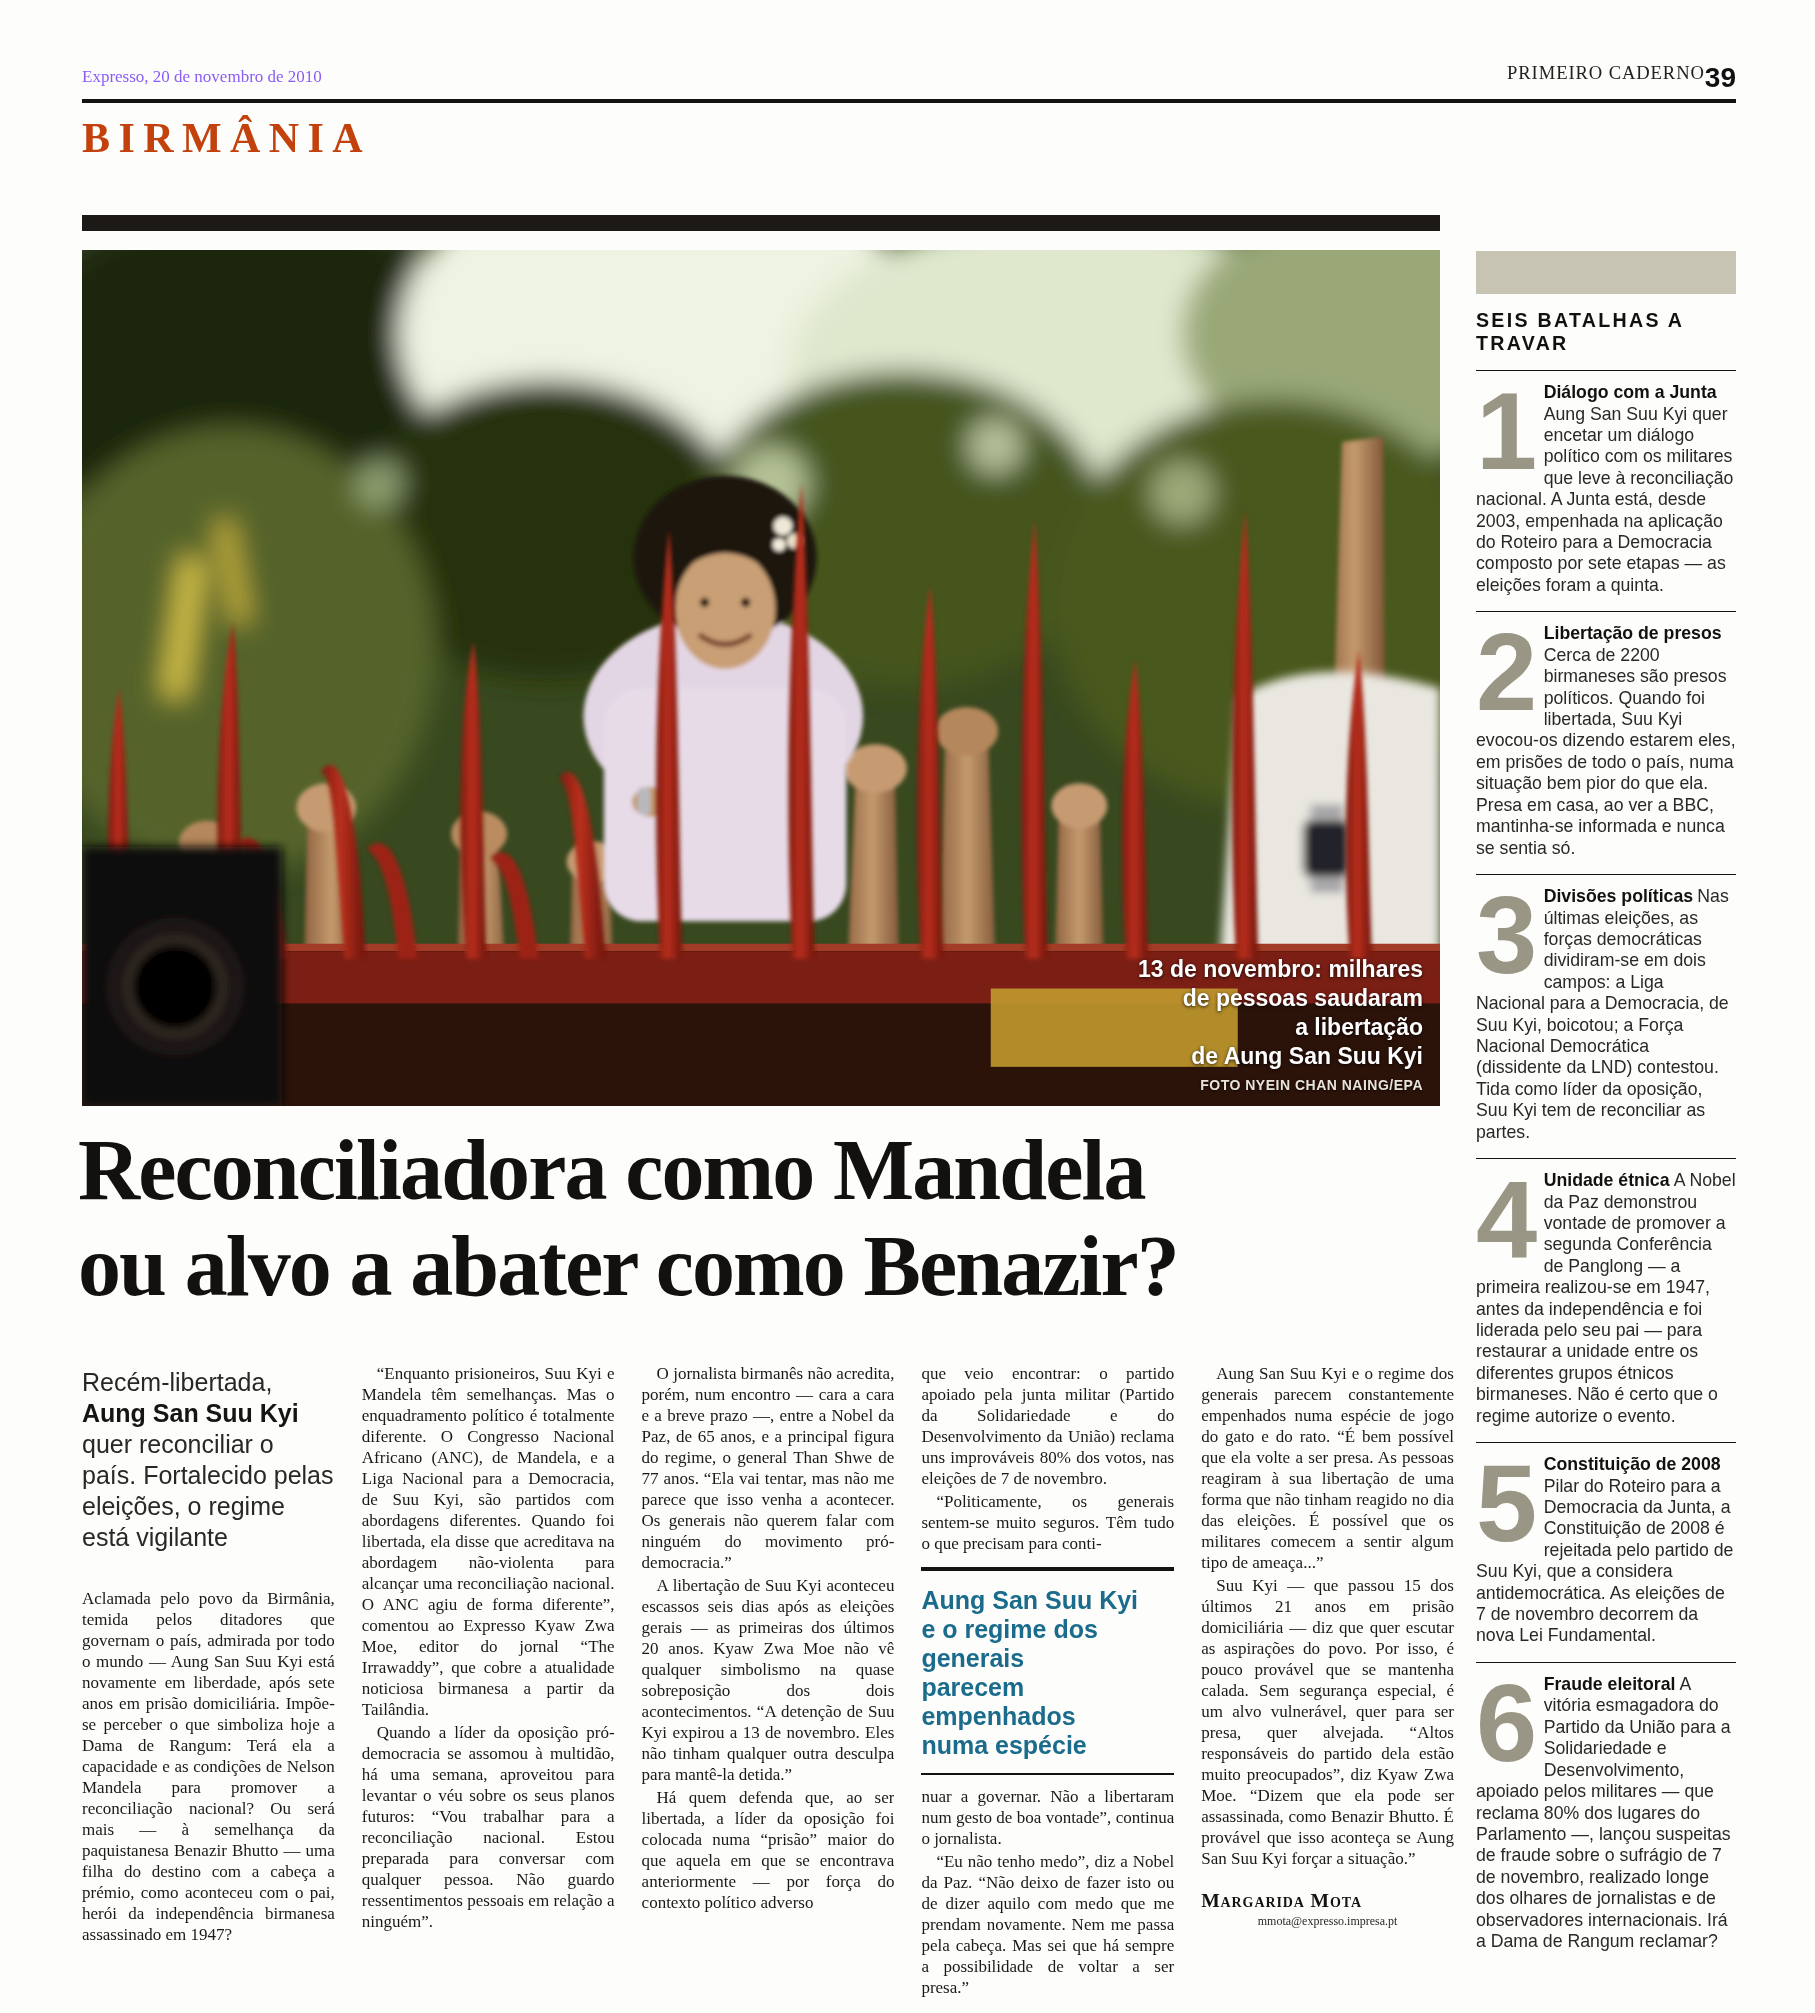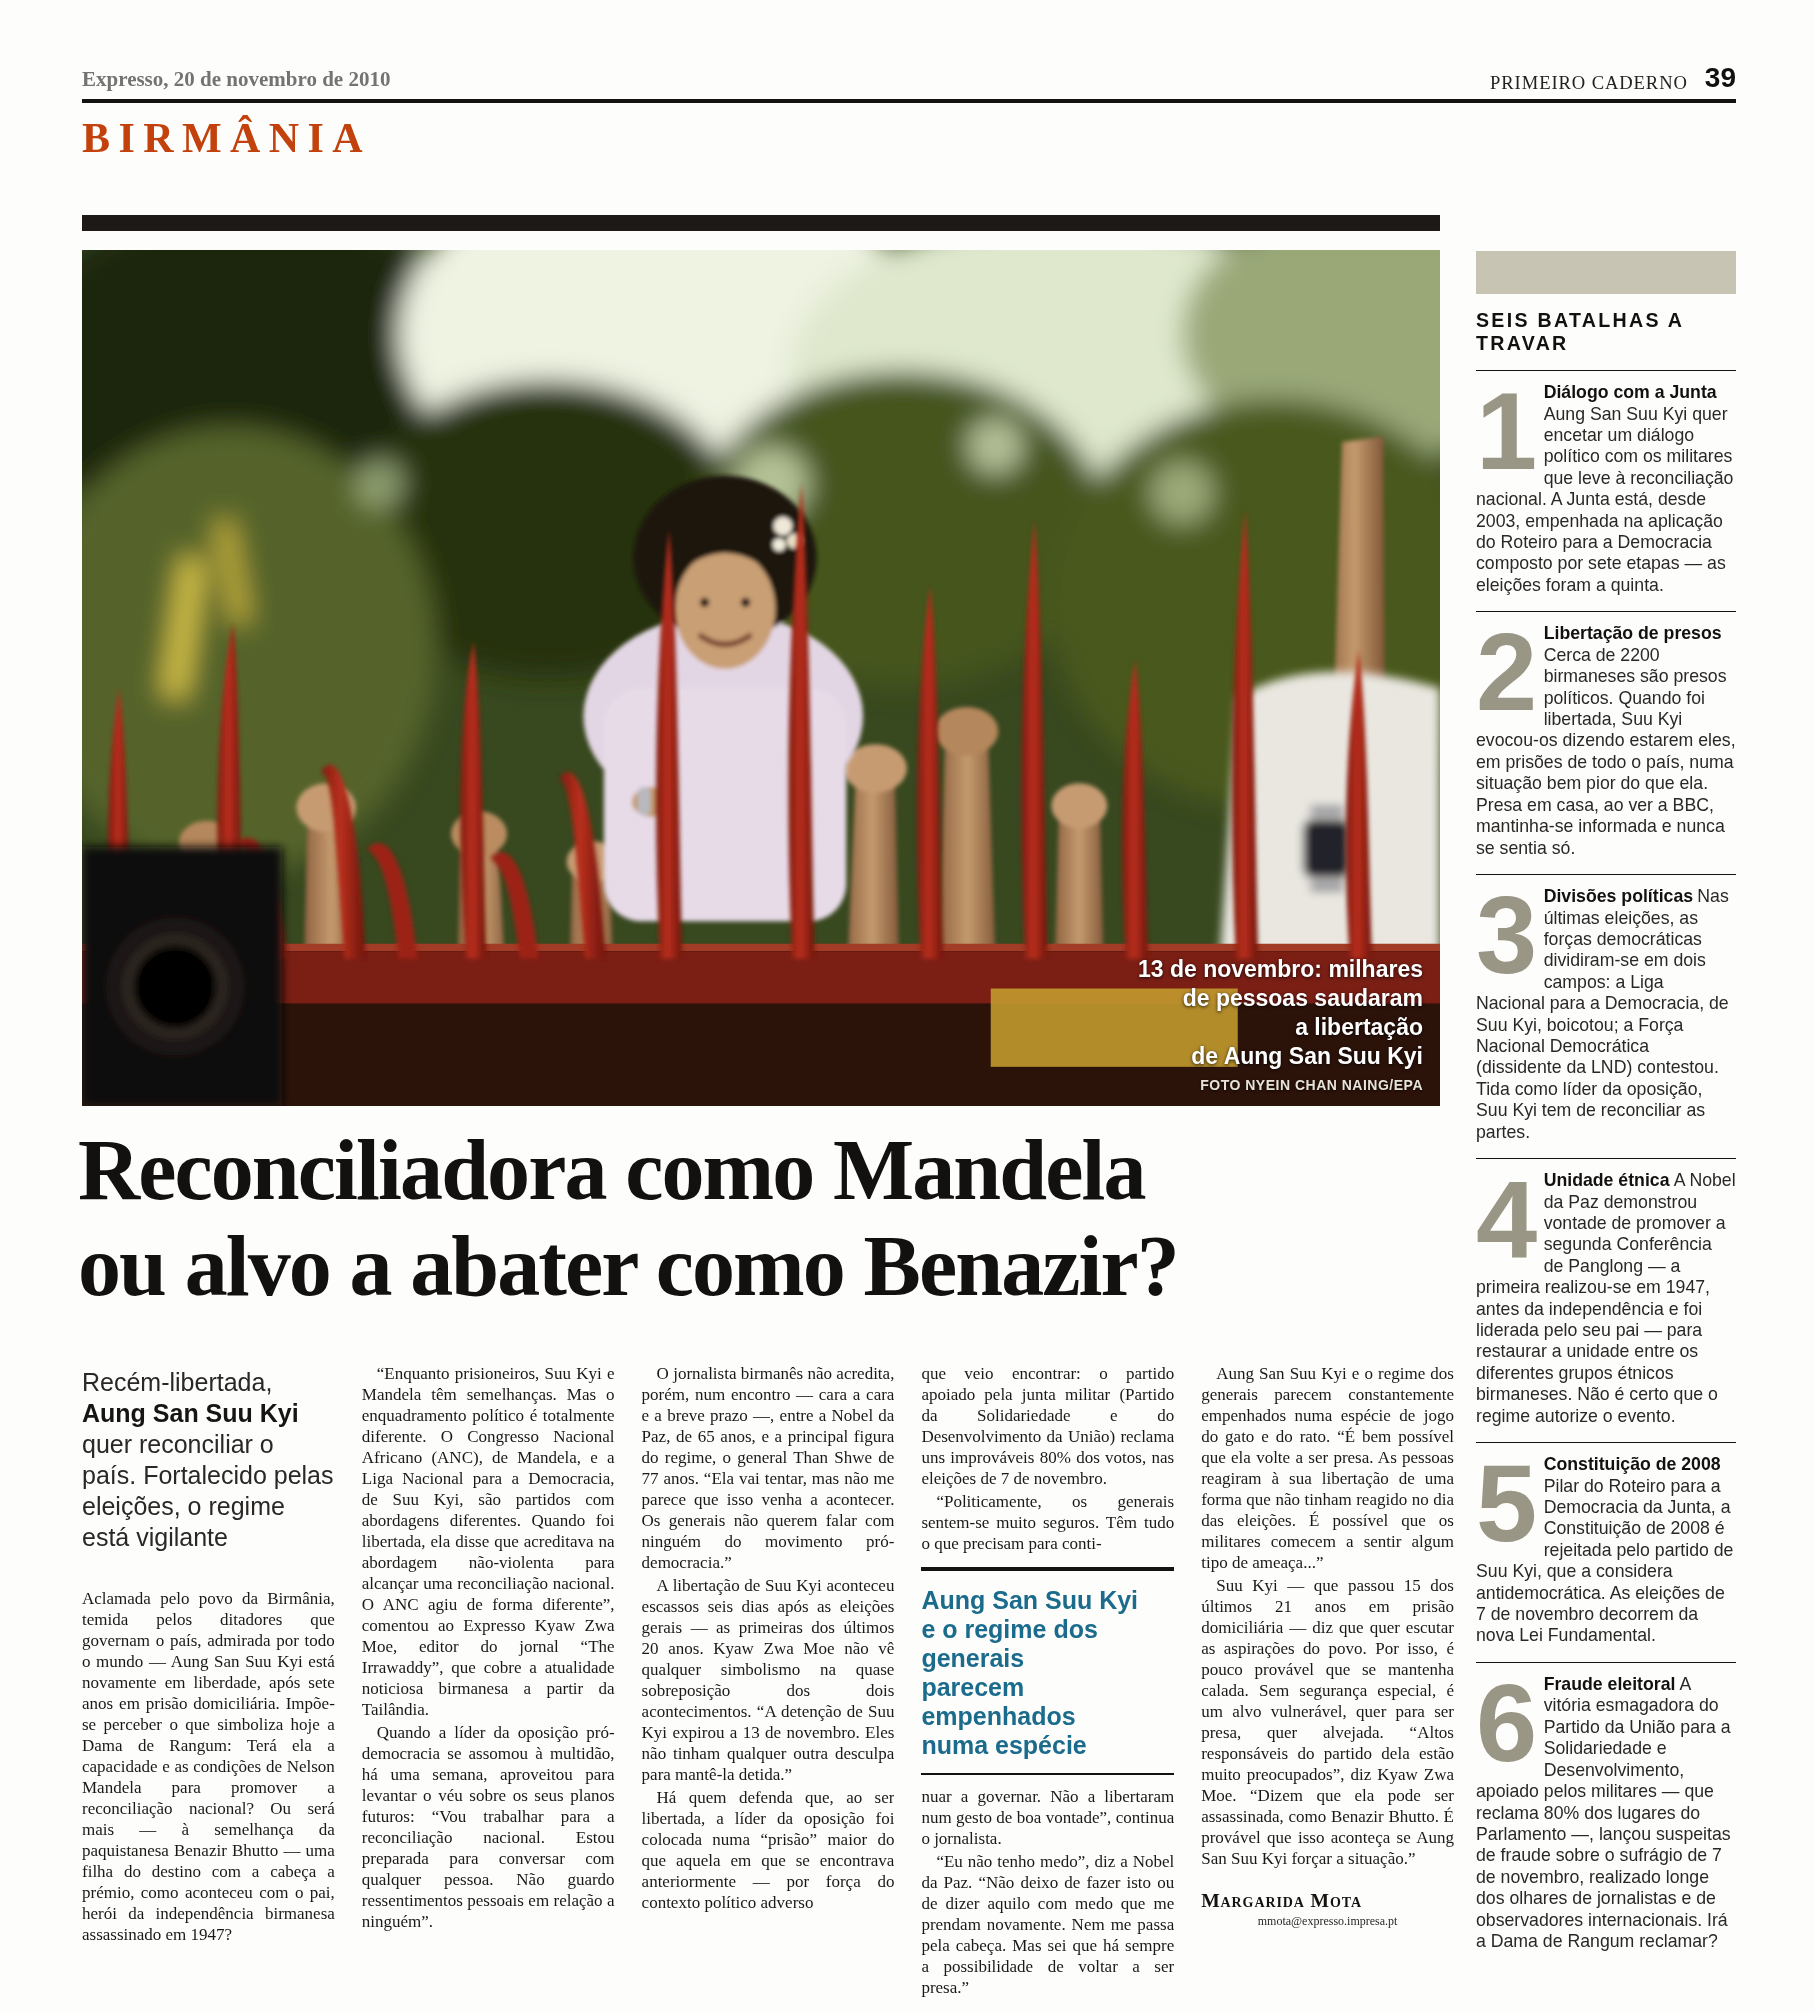--- a/index.html
+++ b/index.html
@@ -1,22 +1,22 @@
 <!DOCTYPE html>
 <html lang="pt" style="font-size:15px"><head>
 <meta charset="utf-8">
 <style>
   html,body{margin:0;padding:0;}
   body{width:1816px;height:2014px;background:#fdfdfb;color:#161412;
        font-family:"Liberation Serif",serif;position:relative;overflow:hidden;}
   .abs{position:absolute;}
 
   
-  .edition{left:82px;top:67px;font-size:21px;color:#737373;font-weight:bold;}
-  .folio{right:80px;top:62px;display:flex;align-items:flex-end;gap:17px;}
+  .edition{left:82px;top:67px;font-size:17px;color:#8b5cf6;}
+  .folio{right:80px;top:62px;display:flex;align-items:flex-start;}
   .folio .cad{font-size:18.6px;letter-spacing:0.9px;color:#222;}
   .folio .num{font-family:"Liberation Sans",sans-serif;font-weight:bold;font-size:28px;color:#111;}
   .toprule{left:82px;top:99px;width:1654px;height:3.7px;background:#151311;}
   .kicker{left:82px;top:114px;font-size:42px;font-weight:bold;letter-spacing:8.4px;color:#c2410c;}
 
   
   .photobar{left:82px;top:215px;width:1358px;height:16px;background:#1c1916;}
   .photo{left:82px;top:250px;width:1358px;height:856px;overflow:hidden;background:#6d28d9;}
   .photo svg{display:block;width:100%;height:100%;}
   .caption{position:absolute;right:17px;bottom:13px;text-align:right;

